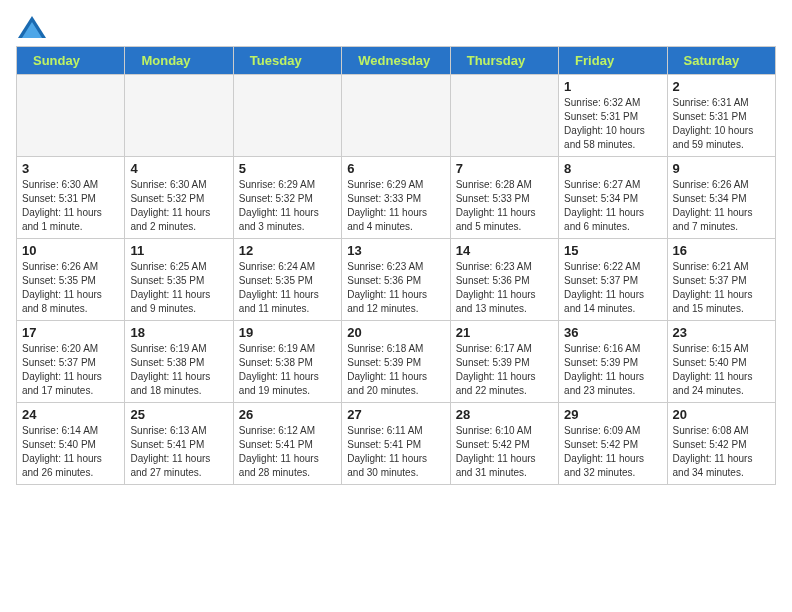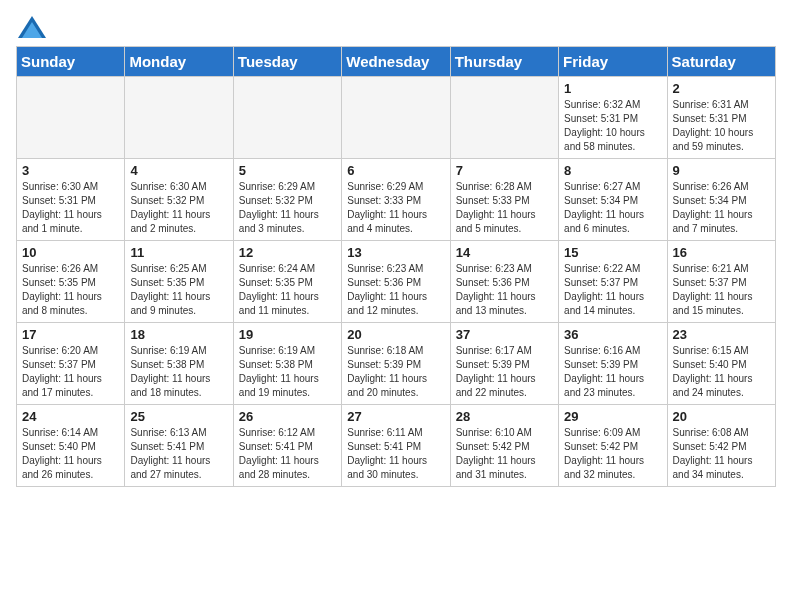--- a/index.html
+++ b/index.html
@@ -48,24 +48,24 @@
       font-size: 15px;
       color: #444;
     }
     .calendar {
       width: 100%;
       border-collapse: collapse;
       border: 1px solid #ccc;
     }
     .calendar th {
       background: #2874c8;
-      color: #ffffff;
-      font-size: 15px;
+      color: #bef264;
+      font-size: 13px;
       font-weight: bold;
-      padding: 6px 4px;
+      padding: 6px 16px;
       text-align: left;
       border: 1px solid #ccc;
     }
     .calendar td {
       vertical-align: top;
       border: 1px solid #ccc;
       padding: 4px 5px;
       font-size: 10.5px;
       color: #333;
       width: calc(100% / 7);
@@ -250,21 +250,21 @@
 Sunset: 5:38 PM
 Daylight: 11 hours and 19 minutes.</div>
         </td>
         <td>
           <span class="day-number">20</span>
           <div class="day-detail">Sunrise: 6:18 AM
 Sunset: 5:39 PM
 Daylight: 11 hours and 20 minutes.</div>
         </td>
         <td>
-          <span class="day-number">37</span>
+          <span class="day-number">21</span>
           <div class="day-detail">Sunrise: 6:17 AM
 Sunset: 5:39 PM
 Daylight: 11 hours and 22 minutes.</div>
         </td>
         <td>
           <span class="day-number">36</span>
           <div class="day-detail">Sunrise: 6:16 AM
 Sunset: 5:39 PM
 Daylight: 11 hours and 23 minutes.</div>
         </td>

